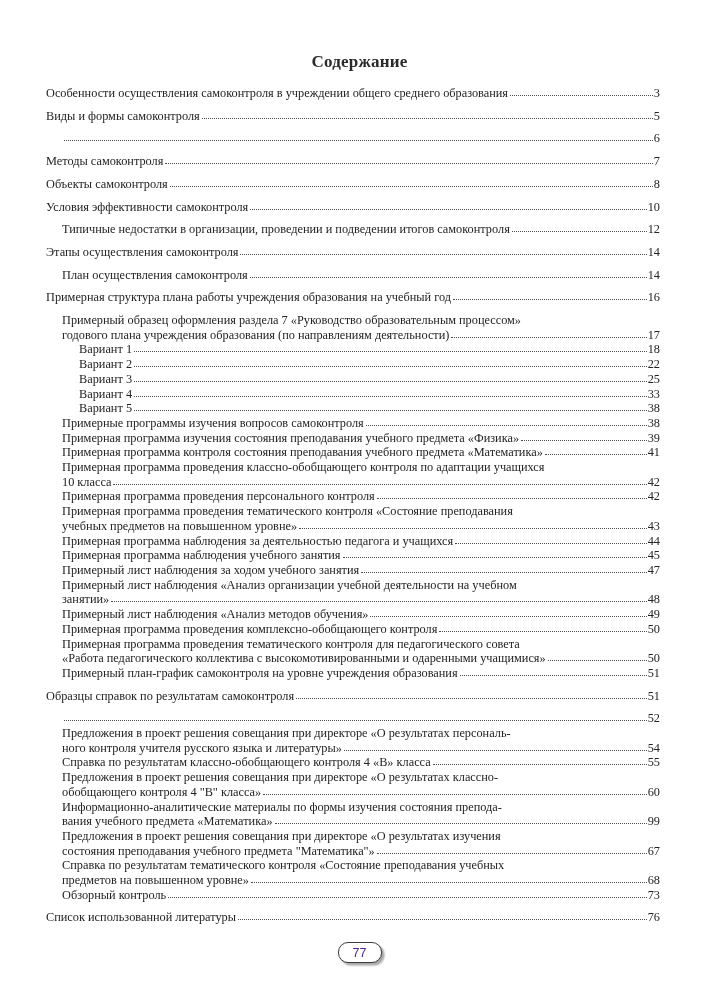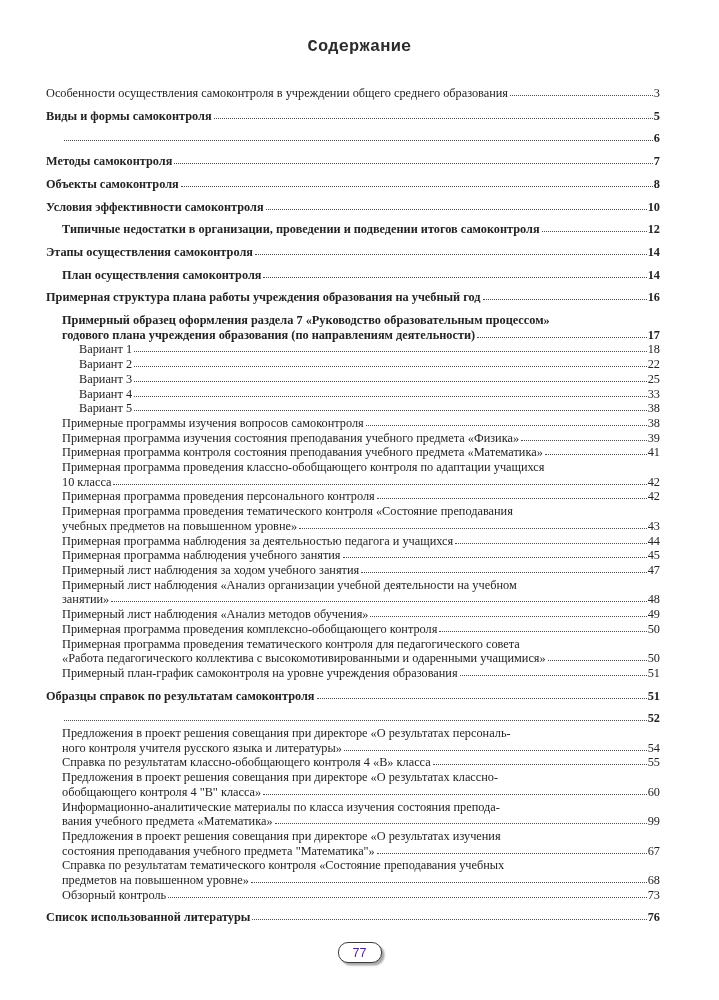--- a/index.html
+++ b/index.html
@@ -9,38 +9,38 @@
     font-family: "Liberation Serif", serif;
   }
   .page {
     position: relative;
     width: 719px; height: 1000px;
     background: #ffffff;
     color: #222222;
     overflow: hidden;
   }
   .title {
-    font-family: Liberation Mono, monospace;
+    font-family: Liberation Serif, serif;
     font-weight: 700;
     font-size: 17px;
     letter-spacing: 0.2px;
     color: #2b2b2b;
     text-align: center;
-    margin: 1px;
+    margin: 16px;
     padding-top: 36px;
   }
   .toc {
     position: absolute;
     left: 46px; right: 59px; top: 86px;
     font-size: 12.3px;
     line-height: 14.7px;
     color: #232323;
   }
   .entry { margin: 0; }
-  .entry.loose { margin-top: 8px; font-weight: bold; }
+  .entry.loose { margin-top: 8px; }
   .entry.l1 { padding-left: 16px; }
   .entry.l2 { padding-left: 33px; }
   .line { white-space: nowrap; overflow: hidden; }
   .lastline { display: flex; align-items: baseline; overflow: visible; }
   .text { white-space: nowrap; flex: 0 1 auto; }
   .dots {
     flex: 1 1 auto;
     min-width: 8px;
     border-bottom: 1px dotted #4c4c4c;
     margin: 0 1px 0 2px;
@@ -312,21 +312,21 @@
       </div>
       <div class="entry l1">
         <div class="line"><span class="text">Предложения в проект решения совещания при директоре «О результатах классно-</span></div>
         <div class="line lastline">
           <span class="text">обобщающего контроля 4 "В" класса»</span>
           <span class="dots"></span>
           <span class="pageno">60</span>
         </div>
       </div>
       <div class="entry l1">
-        <div class="line"><span class="text">Информационно-аналитические материалы по класса изучения состояния препода-</span></div>
+        <div class="line"><span class="text">Информационно-аналитические материалы по формы изучения состояния препода-</span></div>
         <div class="line lastline">
           <span class="text">вания учебного предмета «Математика»</span>
           <span class="dots"></span>
           <span class="pageno">99</span>
         </div>
       </div>
       <div class="entry l1">
         <div class="line"><span class="text">Предложения в проект решения совещания при директоре «О результатах изучения</span></div>
         <div class="line lastline">
           <span class="text">состояния преподавания учебного предмета "Математика"»</span>

